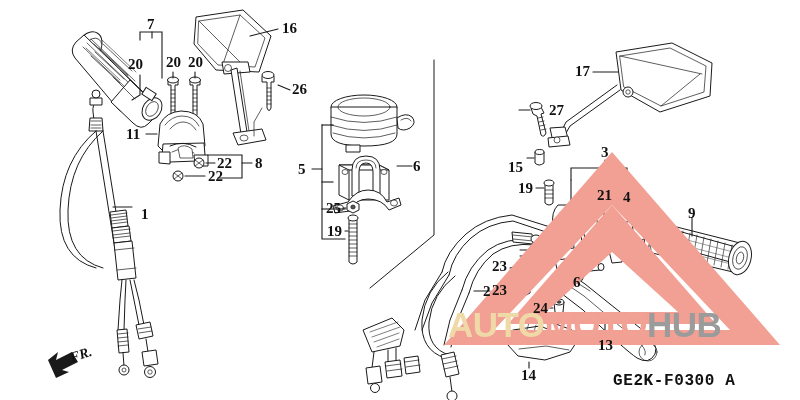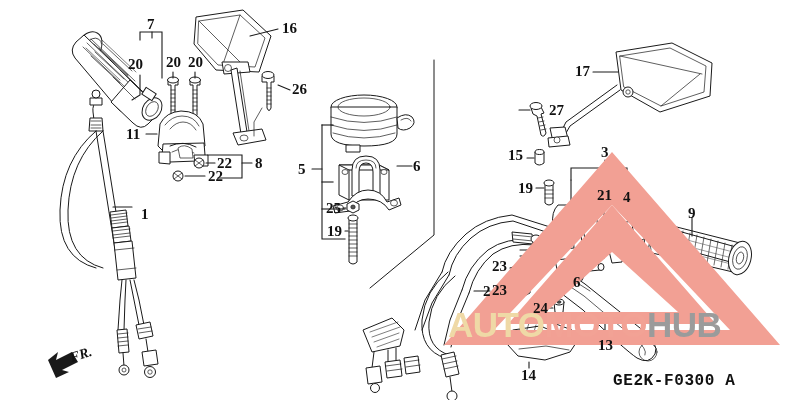--- a/index.html
+++ b/index.html
@@ -520,21 +520,21 @@
   <div class="callout" style="left:298px;top:162px;">5</div>
   <div class="callout" style="left:413px;top:159px;">6</div>
   <div class="callout" style="left:147px;top:17px;">7</div>
   <div class="callout" style="left:255px;top:156px;">8</div>
   <div class="callout" style="left:688px;top:206px;">9</div>
   <div class="callout" style="left:128px;top:57px;">20</div>
   <div class="callout" style="left:126px;top:127px;">11</div>
   <div class="callout" style="left:573px;top:275px;">6</div>
   <div class="callout" style="left:598px;top:338px;">13</div>
   <div class="callout" style="left:521px;top:368px;">14</div>
-  <div class="callout" style="left:508px;top:148px;">15</div>
+  <div class="callout" style="left:508px;top:160px;">15</div>
   <div class="callout" style="left:282px;top:21px;">16</div>
   <div class="callout" style="left:575px;top:64px;">17</div>
   <div class="callout" style="left:327px;top:224px;">19</div>
   <div class="callout" style="left:518px;top:181px;">19</div>
   <div class="callout" style="left:166px;top:55px;">20</div>
   <div class="callout" style="left:188px;top:55px;">20</div>
   <div class="callout" style="left:597px;top:188px;">21</div>
   <div class="callout" style="left:217px;top:156px;">22</div>
   <div class="callout" style="left:208px;top:169px;">22</div>
   <div class="callout" style="left:492px;top:259px;">23</div>

